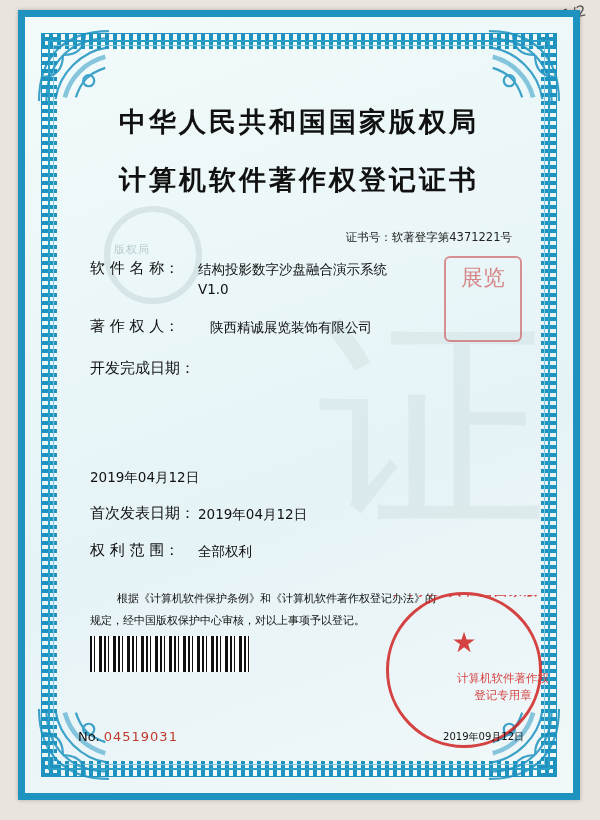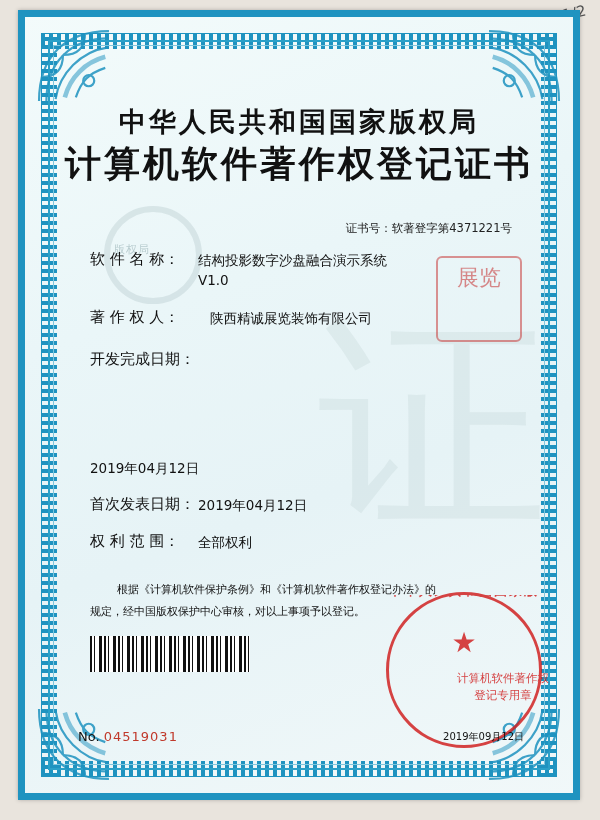--- a/index.html
+++ b/index.html
@@ -73,21 +73,21 @@
   }
 
   .content{position:absolute;left:46px;top:46px;right:46px;bottom:46px;}
 
   .title1,.title2{
     text-align:center;color:#111;
     font-family:"DejaVu Serif","Liberation Serif",serif;
     font-weight:bold;
   }
   .title1{font-size:27px;letter-spacing:3px;margin-top:48px;}
-  .title2{font-size:36px;letter-spacing:3px;}
+  .title2{font-size:27px;letter-spacing:3px;margin-top:22px;}
 
   .certno{
     text-align:right;font-size:11.5px;color:#222;margin-top:32px;padding-right:22px;
     font-family:"DejaVu Sans","Liberation Sans",sans-serif;
   }
 
   .rows{margin-top:14px;padding-left:26px;padding-right:18px;}
   .row{display:flex;align-items:flex-start;margin-bottom:17px;}
   .label{
     width:108px;flex:0 0 108px;font-size:15px;color:#111;
@@ -122,21 +122,21 @@
   .seal .arc text{fill:#d01b1b;font-size:13px;letter-spacing:2px;
     font-family:"DejaVu Serif","Liberation Serif",serif;font-weight:bold;}
   .seal .l1,.seal .l2{
     position:absolute;left:0;width:100%;text-align:center;color:#d01b1b;
     font-size:11.5px;font-family:"DejaVu Serif","Liberation Serif",serif;padding-left:39px;
   }
   .seal .l1{top:76px;}
   .seal .l2{top:93px;}
 
   .redseal-side{
-    position:absolute;right:58px;top:246px;width:86px;height:86px;
+    position:absolute;right:58px;top:246px;width:78px;height:86px;
     border:2px solid rgba(200,60,60,.55);border-radius:6px;
     color:rgba(200,60,60,.6);font-size:22px;text-align:center;
     font-family:"DejaVu Serif","Liberation Serif",serif;line-height:1.25;padding-top:6px;
     box-sizing:border-box;
   }
 
   .footer-no{
     position:absolute;left:60px;bottom:56px;font-size:13px;color:#111;
   }
   .footer-no .num{color:#c0392b;letter-spacing:1px;}

